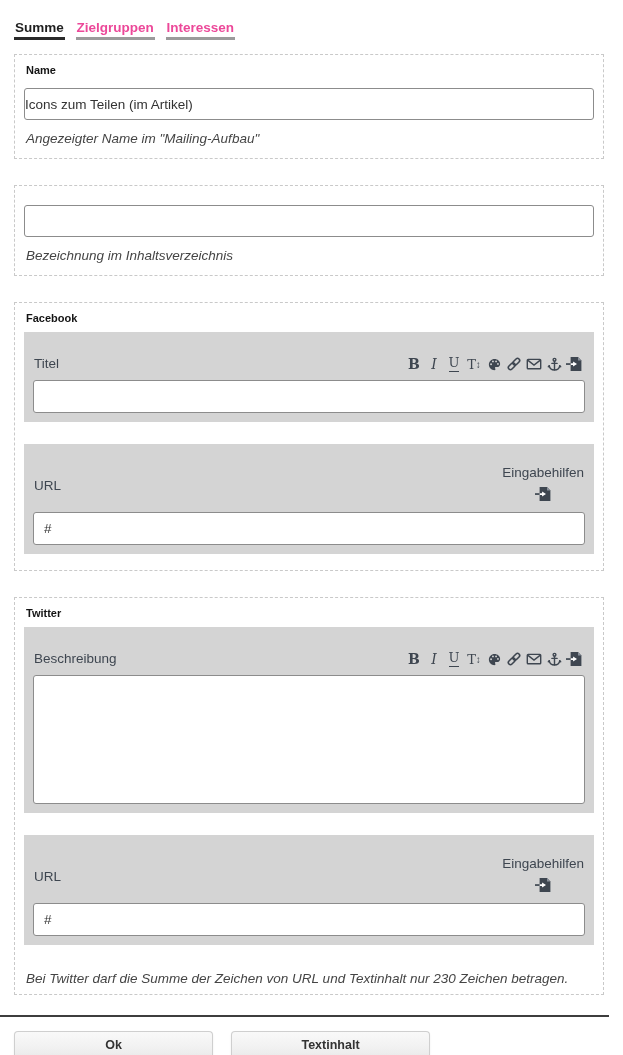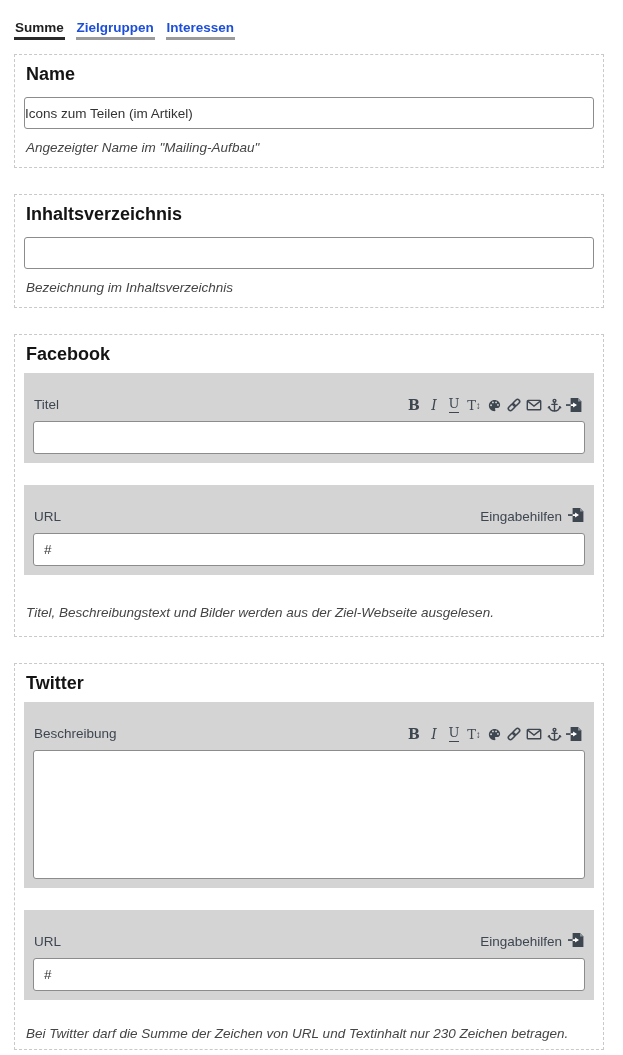--- a/index.html
+++ b/index.html
@@ -4,26 +4,26 @@
 <style>
   html,body{margin:0;padding:0;}
   body{
     width:623px;height:1055px;background:#ffffff;
     font-family:"Liberation Sans","DejaVu Sans",sans-serif;
     color:#333;overflow:hidden;
   }
   
   .tabs{margin:20px 19px 0 14px;font-size:13.5px;font-weight:bold;}
   .tab{display:inline-block;padding:0 1px 2px 1px;border-bottom:3px solid #9b9b9b;
-       color:#1d4ed8;margin-right:7px;cursor:pointer;}
+       color:#ec4899;margin-right:7px;cursor:pointer;}
   .tab.active{color:#1f1f1f;border-color:#2a2a2a;}
   
   .box{border:1px dashed #c9c9c9;margin:14px 19px 0 14px;padding:7px 9px 12px 9px;}
   .box.gap{margin-top:26px;}
-  .sec-label{font-size:18px;font-weight:bold;color:#141414;margin:2px 0 0 2px;}
+  .sec-label{font-size:11px;font-weight:bold;color:#141414;margin:2px 0 0 2px;}
   .text-input{display:block;box-sizing:border-box;width:100%;height:32px;margin-top:12px;
     border:1px solid #8c8c8c;border-radius:3px;padding:0 0;font-size:13.5px;color:#333;
     font-family:inherit;background:#fff;outline:none;}
   .help{font-style:italic;font-size:13.5px;color:#454545;margin:11px 0 0 2px;}
   .help-lg{margin-top:30px;}
   .help-tw{margin-top:26px;}
   .box.fb{padding-bottom:16px;}
   .box.tw{padding-bottom:8px;}
   
   .editor-box{background:#d4d4d4;margin-top:8px;padding:20px 9px 9px 9px;}
@@ -41,21 +41,21 @@
   .tb-btn{width:20px;height:18px;display:flex;justify-content:center;align-items:flex-end;
     cursor:pointer;color:#3e4650;}
   .tb-b{font-family:"DejaVu Serif","Liberation Serif",serif;font-weight:bold;font-size:14px;line-height:15px;}
   .tb-i{font-family:"DejaVu Serif","Liberation Serif",serif;font-style:italic;font-size:14px;line-height:15px;}
   .tb-u{font-family:"DejaVu Serif","Liberation Serif",serif;font-size:13px;line-height:14px;
     border-bottom:1.5px solid #3e4650;padding-bottom:1px;}
   .tb-t{font-family:"DejaVu Serif","Liberation Serif",serif;font-size:13px;line-height:15px;}
   .tb-arrow{font-size:10px;line-height:15px;margin-left:0px;}
   .tb-btn svg{display:block;}
   
-  .aids{display:flex;align-items:center;gap:6px;cursor:pointer;color:#3e4650;}
+  .aids{display:flex;align-items:center;gap:6px;cursor:pointer;color:#3e4650;flex-direction:column;}
   
   .divider{margin:20px 14px 0 0;border-top:2px solid #3d3d3d;}
   .actions{margin:14px 0 0 14px;display:flex;gap:18px;}
   .btn{width:199px;height:28px;border:1px solid #cfcfcf;border-bottom-color:#c0c0c0;
     border-radius:4px;background:linear-gradient(#f9f9f9 0%,#f2f2f2 55%,#e9e9e9 100%);
     font-weight:bold;font-size:12.5px;color:#333;font-family:inherit;cursor:pointer;
     box-shadow:0 1px 2px rgba(0,0,0,0.08);}
 </style>
 </head>
 <body>
@@ -66,21 +66,20 @@
   <span class="tab">Interessen</span>
 </nav>
 
 <section class="box">
   <div class="sec-label">Name</div>
   <input class="text-input" type="text" value="Icons zum Teilen (im Artikel)" style="">
   <div class="help">Angezeigter Name im "Mailing-Aufbau"</div>
 </section>
 
 <section class="box gap">
-  <div class="sec-label">Inhaltsverzeichnis</div>
   <input class="text-input" type="text" value="" style="">
   <div class="help">Bezeichnung im Inhaltsverzeichnis</div>
 </section>
 
 <section class="box gap fb">
   <div class="sec-label">Facebook</div>
 
   <div class="editor-box">
     <div class="editor-head">
       <span>Titel</span>
@@ -152,21 +151,20 @@
               <path fill="#3e4650" d="M4.6 1H12l3.4 3.4V15H4.6z"></path>
               <path fill="#8a919b" d="M12 1v3.4h3.4z"></path>
               <rect x="0" y="7.2" width="4.6" height="1.7" fill="#3e4650"></rect>
               <path fill="#ffffff" d="M4.8 7.2h2.3V5.5L11 8.05l-3.9 2.55V8.9H4.8z"></path>
             </svg></span>
       </span>
     </div>
     <input class="editor-input" type="text" value="#" style="">
   </div>
 
-  <div class="help help-lg">Titel, Beschreibungstext und Bilder werden aus der Ziel-Webseite ausgelesen.</div>
 </section>
 
 <section class="box gap tw">
   <div class="sec-label">Twitter</div>
 
   <div class="editor-box">
     <div class="editor-head">
       <span>Beschreibung</span>
       <span class="toolbar">
         <span class="tb-btn">

